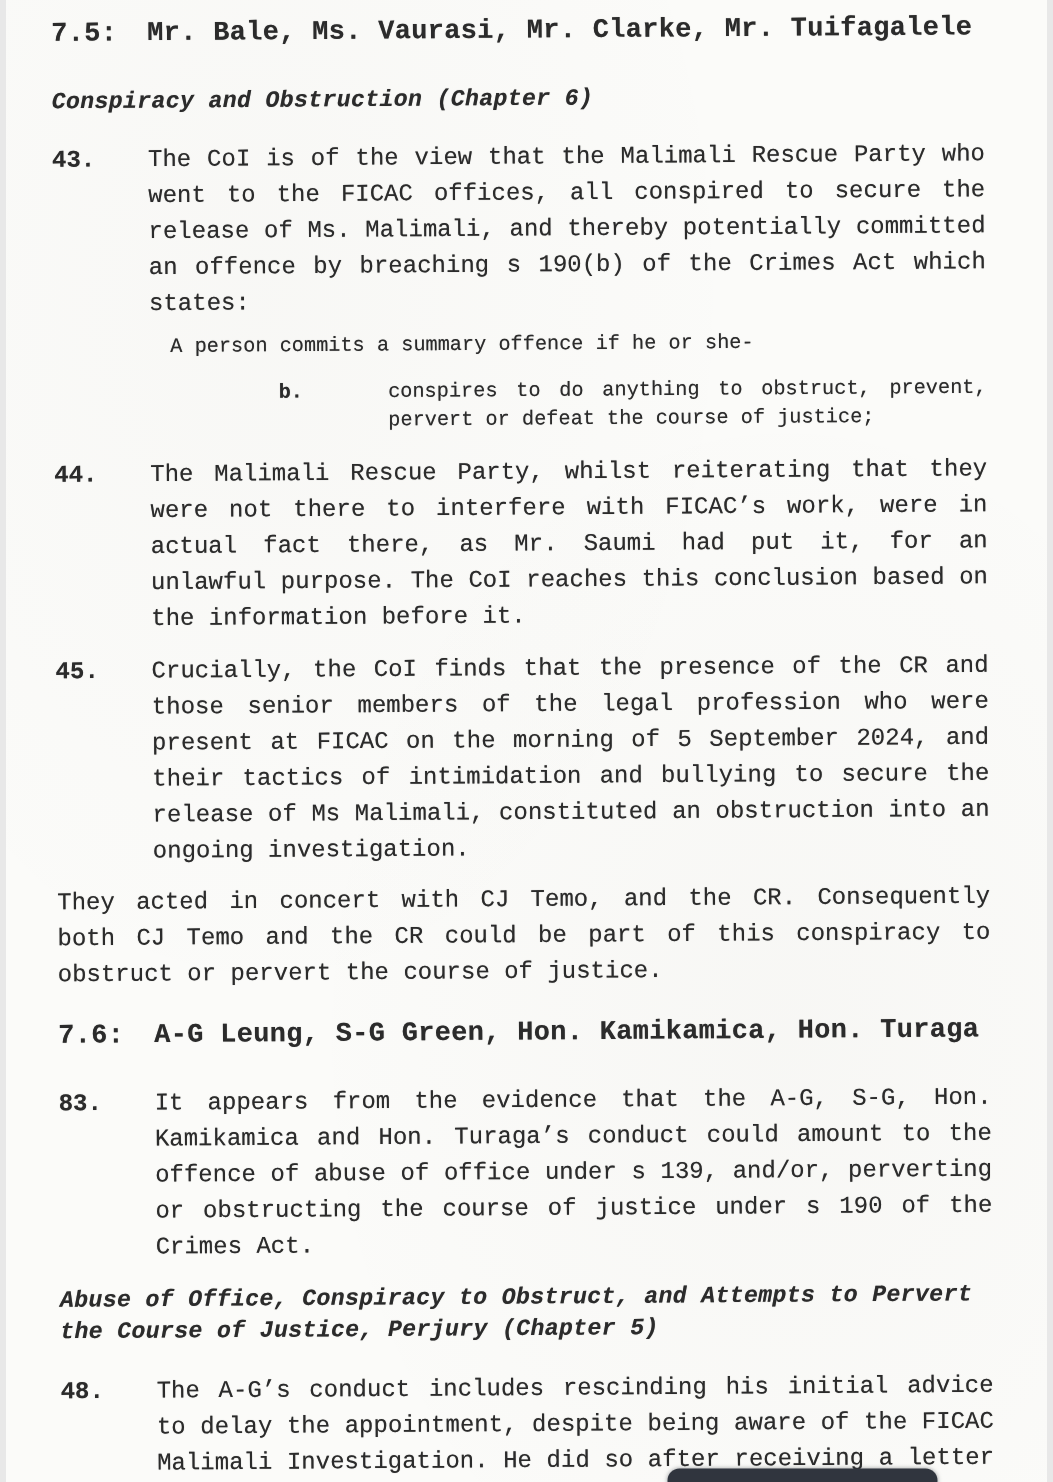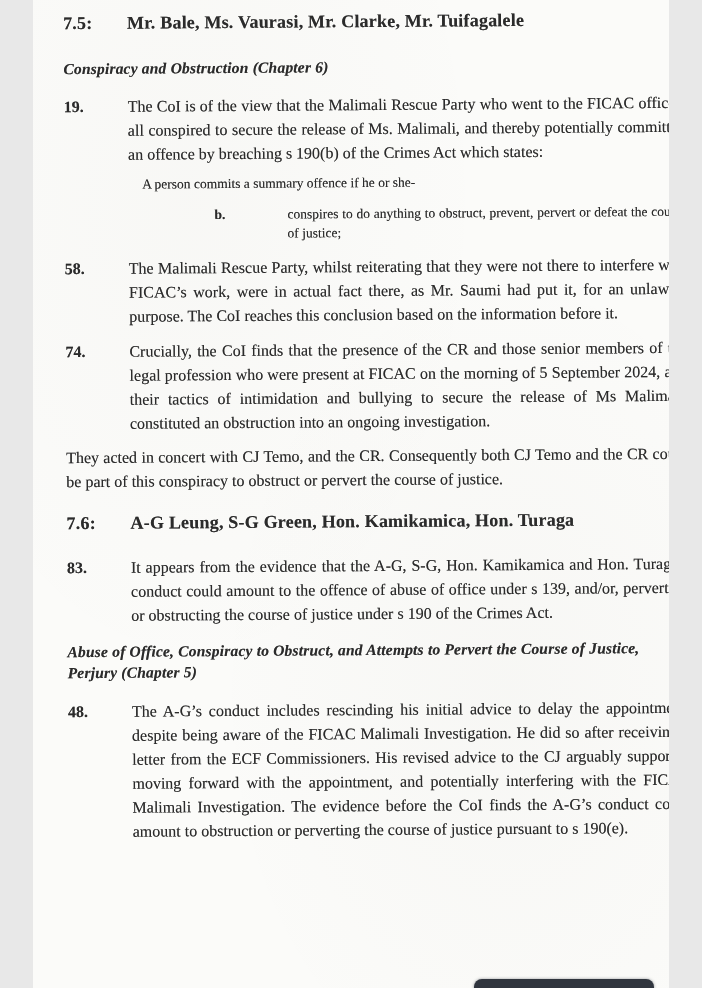--- a/index.html
+++ b/index.html
@@ -2,29 +2,29 @@
 <html><head>
 <meta charset="utf-8">
 <style>
   html, body {
     margin: 0;
     padding: 0;
     background: #e8e8e8;
   }
   .page {
     position: relative;
-    width: 636px;
+    width: 694px;
     height: 988px;
     margin: 0 auto;
     overflow: hidden;
     background:
       radial-gradient(ellipse at 25% 20%, rgba(90,80,60,0.02), transparent 45%),
       radial-gradient(ellipse at 75% 70%, rgba(90,80,60,0.025), transparent 45%),
       #fbfbf9;
-    font-family: Liberation Serif, serif;
+    font-family: Liberation Mono, monospace;
     color: #2b2b2b;
   }
   .content {
     position: absolute;
     left: 30px;
     top: 10px;
     width: 622px;
     transform: rotate(-0.4deg);
     transform-origin: 50% 0;
     text-shadow: 0 0 0.5px rgba(45,45,45,0.55);
@@ -116,38 +116,38 @@
   <div class="content">
 
     <div class="section-heading">
       <span class="num">7.5:</span>
       <span class="title">Mr. Bale, Ms. Vaurasi, Mr. Clarke, Mr. Tuifagalele</span>
     </div>
 
     <div class="italic-heading">Conspiracy and Obstruction (Chapter 6)</div>
 
     <div class="para p43">
-      <span class="num">19.</span>
+      <span class="num">43.</span>
       <div class="body">The CoI is of the view that the Malimali Rescue Party who went to the FICAC offices, all conspired to secure the release of Ms. Malimali, and thereby potentially committed an offence by breaching s 190(b) of the Crimes Act which states:</div>
     </div>
 
     <div class="quote-intro">A person commits a summary offence if he or she-</div>
 
     <div class="quote-item">
       <span class="q-label">b.</span>
       <div class="q-body">conspires to do anything to obstruct, prevent, pervert or defeat the course of justice;</div>
     </div>
 
     <div class="para p44">
-      <span class="num">58.</span>
+      <span class="num">44.</span>
       <div class="body">The Malimali Rescue Party, whilst reiterating that they were not there to interfere with FICAC’s work, were in actual fact there, as Mr. Saumi had put it, for an unlawful purpose. The CoI reaches this conclusion based on the information before it.</div>
     </div>
 
     <div class="para p45">
-      <span class="num">74.</span>
+      <span class="num">45.</span>
       <div class="body">Crucially, the CoI finds that the presence of the CR and those senior members of the legal profession who were present at FICAC on the morning of 5 September 2024, and their tactics of intimidation and bullying to secure the release of Ms Malimali, constituted an obstruction into an ongoing investigation.</div>
     </div>
 
     <div class="para p46">
       <div class="body">They acted in concert with CJ Temo, and the CR. Consequently both CJ Temo and the CR could be part of this conspiracy to obstruct or pervert the course of justice.</div>
     </div>
 
     <div class="section-heading h76">
       <span class="num">7.6:</span>
       <span class="title">A-G Leung, S-G Green, Hon. Kamikamica, Hon. Turaga</span>

